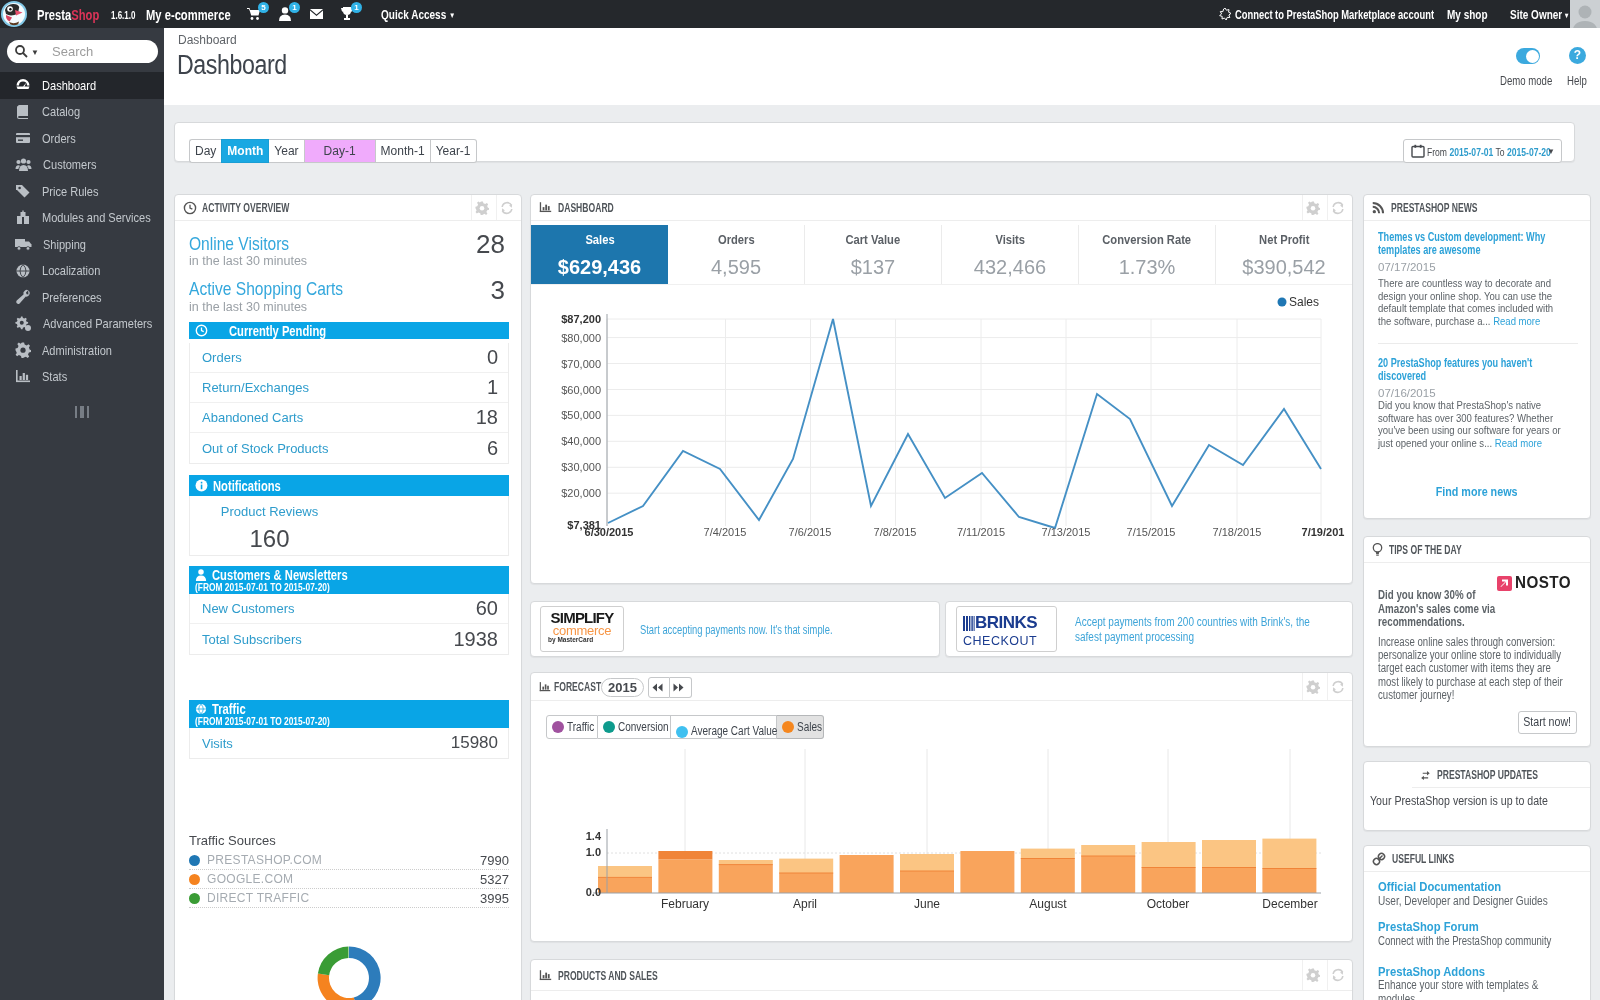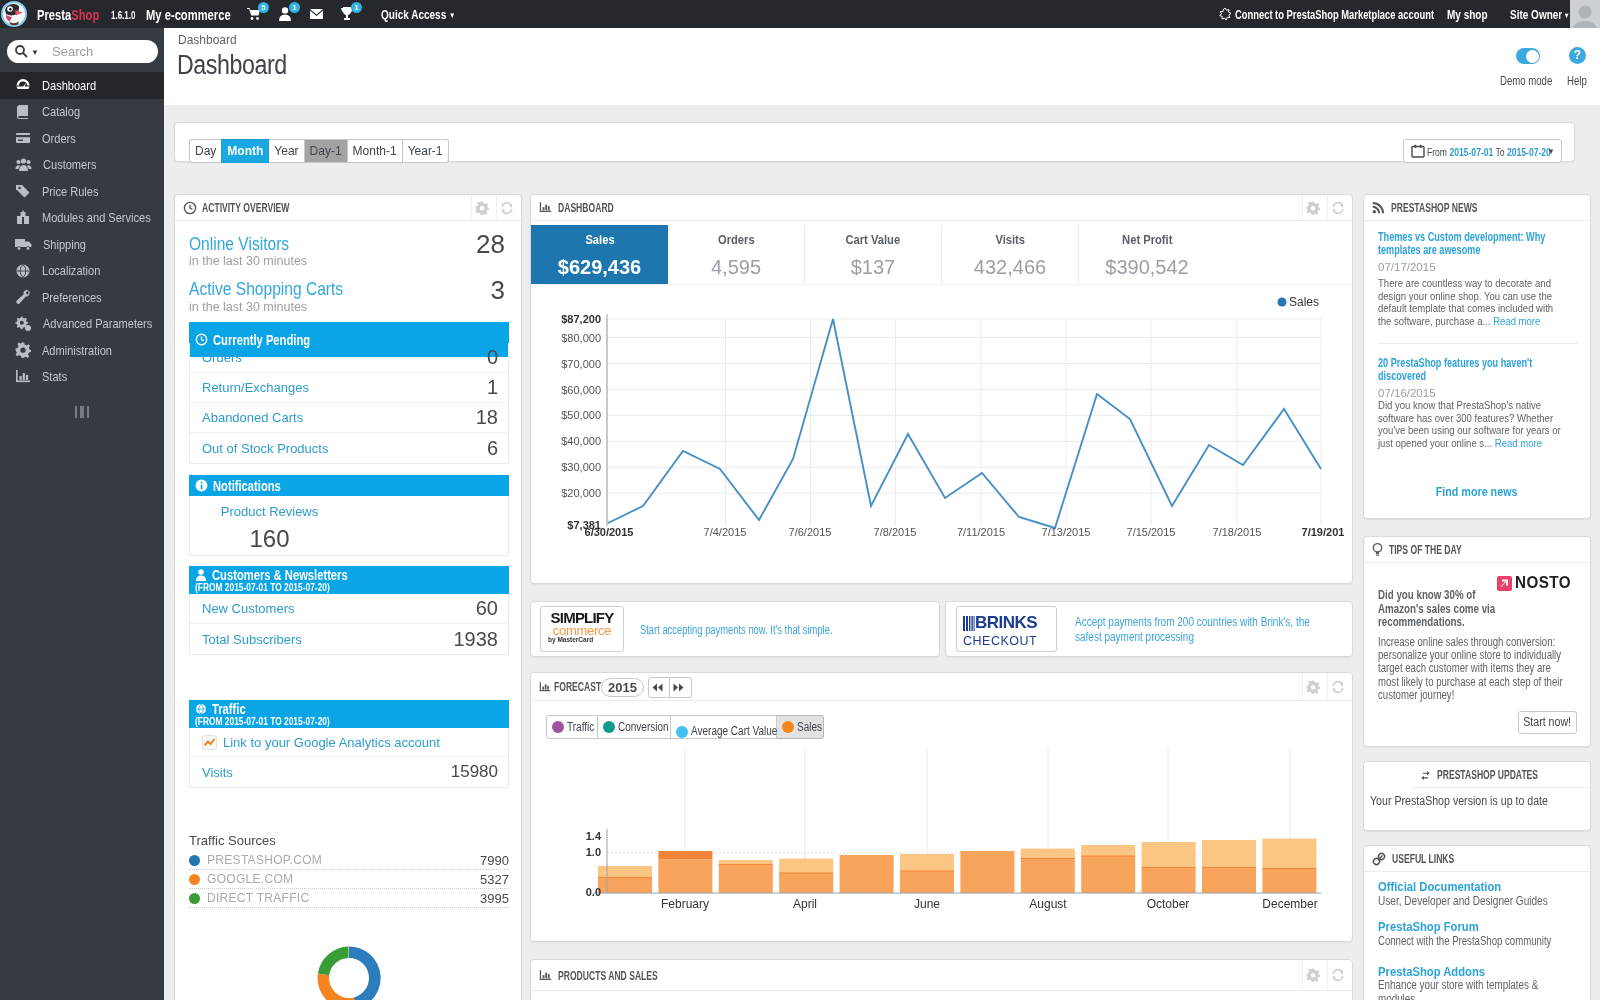--- a/index.html
+++ b/index.html
@@ -213,21 +213,21 @@
   </div>
   <div class="abs" style="left:1336px;top:46px;font-size:12px;color:#46494e;"><span class="sx80">Demo mode</span></div>
   <div class="abs" style="left:1405px;top:19px;width:17px;height:17px;border-radius:9px;background:#3ba9de;color:#fff;font-size:12px;font-weight:bold;text-align:center;line-height:17px;">?</div>
   <div class="abs" style="left:1403px;top:46px;font-size:12px;color:#46494e;"><span class="sx80">Help</span></div>
 </div>
 <div class="panel" id="toolbar" style="left:174px;top:122px;width:1401px;height:40px;">
   <div class="abs" style="left:14px;top:16px;display:flex;font-size:12px;">
     <div style="height:24px;line-height:22px;padding:0 5px;border:1px solid #c6c8ca;border-right:none;border-radius:3px 0 0 3px;background:#fff;color:#3e444c;">Day</div>
     <div style="height:24px;line-height:22px;padding:0 5px;border:1px solid #1a9ed4;background:#19a8e2;color:#fff;font-weight:bold;">Month</div>
     <div style="height:24px;line-height:22px;padding:0 5px;border:1px solid #c6c8ca;border-left:none;background:#fff;color:#3e444c;">Year</div>
-    <div style="height:24px;line-height:22px;padding:0 5px;border:1px solid #c6c8ca;border-left:1px solid #c6c8ca;background:#a3a3a3;color:#3e444c;margin-left:-1px;">Day-1</div>
+    <div style="height:24px;line-height:22px;padding:0 19px;border:1px solid #c6c8ca;border-left:1px solid #c6c8ca;background:#f0abfc;color:#3e444c;margin-left:-1px;">Day-1</div>
     <div style="height:24px;line-height:22px;padding:0 5px;border:1px solid #c6c8ca;border-left:none;background:#fff;color:#3e444c;">Month-1</div>
     <div style="height:24px;line-height:22px;padding:0 5px;border:1px solid #c6c8ca;border-left:none;border-radius:0 3px 3px 0;background:#fff;color:#3e444c;">Year-1</div>
   </div>
   <div class="abs" style="left:1228px;top:16px;width:159px;height:24px;border:1px solid #c6c8ca;border-radius:3px;background:#fff;">
     <svg class="abs" style="left:7px;top:4px;" width="14" height="14" viewBox="0 0 14 14">
         <rect x="1" y="2.5" width="12" height="10.5" rx="1" fill="none" stroke="#46494e" stroke-width="1.4"></rect>
         <rect x="3.4" y="0.8" width="1.8" height="3" fill="#46494e"></rect>
         <rect x="8.8" y="0.8" width="1.8" height="3" fill="#46494e"></rect>
       </svg>
     <span class="abs" style="left:23px;top:6px;font-size:11px;color:#46494e;"><span class="sx80" style="transform:scaleX(0.78);">From <b class="blu">2015-07-01</b> To <b class="blu">2015-07-20</b></span></span>
@@ -257,21 +257,21 @@
           </svg>
         </div>
     </div>
   </div>
   <div class="abs" style="left:14px;top:38px;font-size:19px;color:#33a7dc;"><span class="sx80" style="transform:scaleX(0.82);">Online Visitors</span></div>
   <div class="abs" style="right:16px;top:34px;font-size:26px;color:#46494e;">28</div>
   <div class="abs" style="left:14px;top:59px;font-size:12.5px;color:#9aa0a6;">in the last 30 minutes</div>
   <div class="abs" style="left:14px;top:83px;font-size:19px;color:#33a7dc;"><span class="sx80" style="transform:scaleX(0.82);">Active Shopping Carts</span></div>
   <div class="abs" style="right:16px;top:80px;font-size:26px;color:#46494e;">3</div>
   <div class="abs" style="left:14px;top:105px;font-size:12.5px;color:#9aa0a6;">in the last 30 minutes</div>
-  <div class="abs secbar" style="left:14px;top:127px;width:320px;height:35px;font-size:14px;">
+  <div class="abs secbar" style="left:14px;top:127px;width:320px;height:17px;font-size:14px;gap:16px;">
     <svg width="13" height="13" viewBox="0 0 14 14" style="margin-right:5px;">
         <circle cx="7" cy="7" r="5.6" fill="none" stroke="#fff" stroke-width="1.5"></circle>
         <path d="M7 3.8 L7 7 L9.4 8.2" fill="none" stroke="#fff" stroke-width="1.4"></path>
       </svg>
     <span class="cond">Currently Pending</span>
   </div>
   <div class="abs" style="left:14px;top:148px;width:320px;border:1px solid #ececec;border-top:none;">
     <div class="row3" style="height:30px;">
         <span class="rlink">Orders</span>
         <span class="rnum">0</span>
@@ -327,27 +327,20 @@
     <div style="display:flex;align-items:center;line-height:14px;">
         <svg width="12" height="12" viewBox="0 0 16 16" style="margin-right:5px;">
           <circle cx="8" cy="8" r="6.8" fill="#fff"></circle>
           <path d="M8 1.5 Q11 4.5 11 8 Q11 11.5 8 14.5 Q5 11.5 5 8 Q5 4.5 8 1.5 Z M1.5 8 L14.5 8" fill="none" stroke="#09a5e6" stroke-width="1"></path>
         </svg>
         <span class="cond">Traffic</span>
       </div>
     <div style="font-size:10.5px;line-height:11px;"><span class="cond">(FROM 2015-07-01 TO 2015-07-20)</span></div>
   </div>
   <div class="abs" style="left:14px;top:533px;width:320px;border:1px solid #ececec;border-top:none;">
-    <div class="row3" style="height:29px;justify-content:flex-start;">
-        <svg width="15" height="15" viewBox="0 0 15 15" style="margin-right:6px;">
-          <rect x="0.5" y="0.5" width="14" height="14" rx="2.5" fill="#f8f8f8" stroke="#e0e0e0"></rect>
-          <path d="M2.5 10.5 L6 6.5 L8.5 9 L12.5 4" fill="none" stroke="#f5831f" stroke-width="2"></path>
-        </svg>
-        <span class="rlink">Link to your Google Analytics account</span>
-      </div>
     <div class="row3" style="height:30px;">
         <span class="rlink">Visits</span>
         <span class="rnum" style="font-size:17px;">15980</span>
       </div>
   </div>
   <div class="abs" style="left:14px;top:638px;font-size:13px;color:#46494e;">Traffic Sources</div>
   <div class="abs" style="left:14px;top:656px;width:320px;">
     <div style="display:flex;align-items:center;height:19px;border-bottom:1px dotted #ccc;">
         <span style="width:11px;height:11px;border-radius:6px;background:#1f77b4;margin-right:7px;"></span>
         <span style="font-size:12px;color:#a5abb1;letter-spacing:0.3px;">PRESTASHOP.COM</span>
@@ -408,20 +401,24 @@
         <div style="font-size:13px;font-weight:bold;color:#5b6066;margin-top:7px;"><span class="condc">Orders</span></div>
         <div style="font-size:20px;color:#9aa0a6;margin-top:9px;">4,595</div>
       </div>
     <div style="width:137px;text-align:center;border-right:1px solid #ebebeb;">
         <div style="font-size:13px;font-weight:bold;color:#5b6066;margin-top:7px;"><span class="condc">Cart Value</span></div>
         <div style="font-size:20px;color:#9aa0a6;margin-top:9px;">$137</div>
       </div>
     <div style="width:137px;text-align:center;border-right:1px solid #ebebeb;">
         <div style="font-size:13px;font-weight:bold;color:#5b6066;margin-top:7px;"><span class="condc">Visits</span></div>
         <div style="font-size:20px;color:#9aa0a6;margin-top:9px;">432,466</div>
+      </div>
+    <div style="width:137px;text-align:center;border-right:1px solid #ebebeb;">
+        <div style="font-size:13px;font-weight:bold;color:#5b6066;margin-top:7px;"><span class="condc">Conversion Rate</span></div>
+        <div style="font-size:20px;color:#9aa0a6;margin-top:9px;">1.73%</div>
       </div>
     <div style="width:136px;text-align:center;">
         <div style="font-size:13px;font-weight:bold;color:#5b6066;margin-top:7px;"><span class="condc">Net Profit</span></div>
         <div style="font-size:20px;color:#9aa0a6;margin-top:9px;">$390,542</div>
       </div>
   </div>
   <svg class="abs" style="left:0;top:91px;" width="821" height="298" viewBox="0 0 821 298">
     <g stroke="#ececec" stroke-width="1">
       <line x1="76" y1="33" x2="790" y2="33"></line>
         <line x1="76" y1="51.6" x2="790" y2="51.6"></line>

